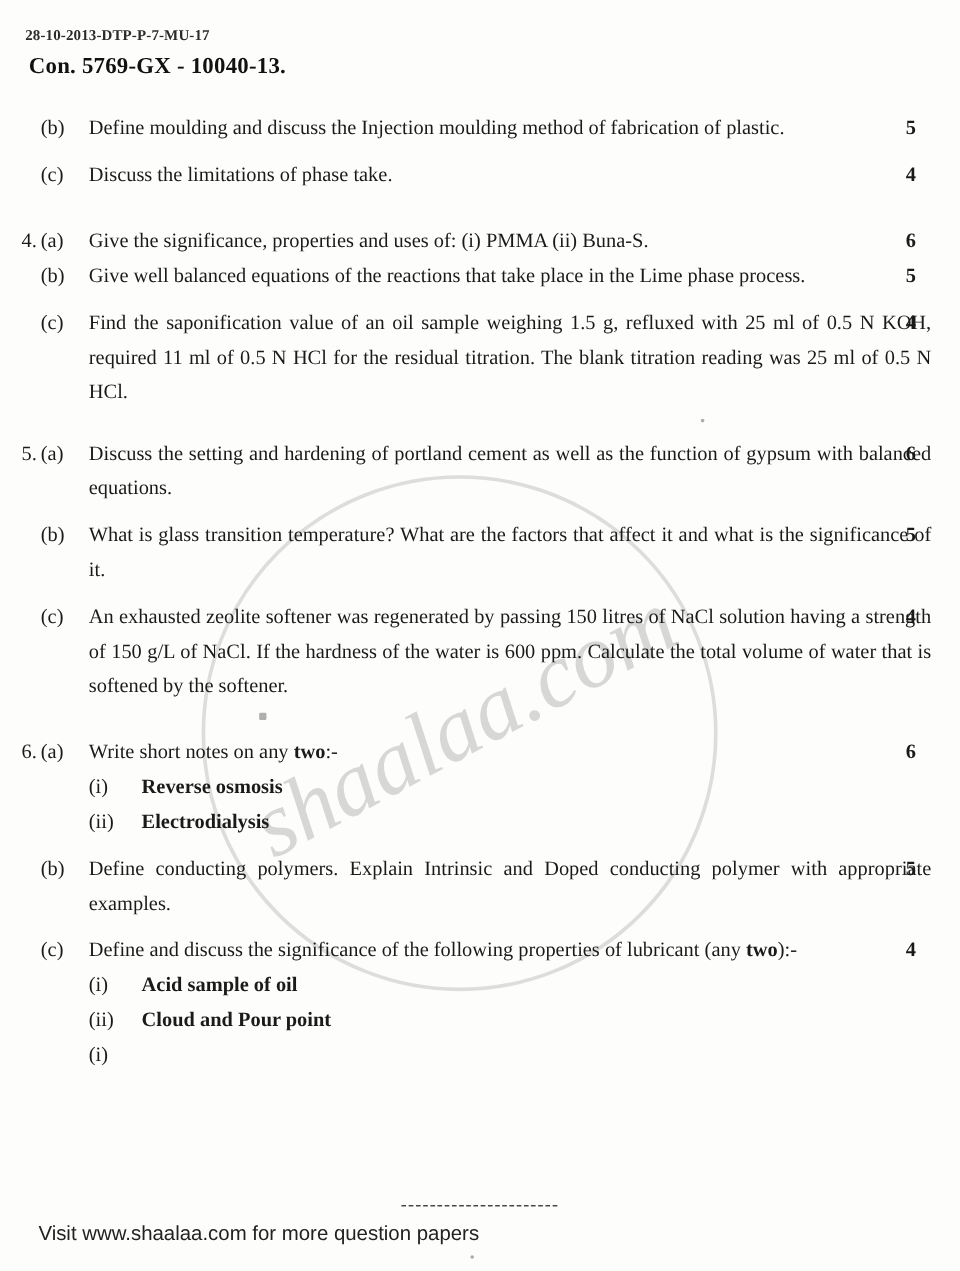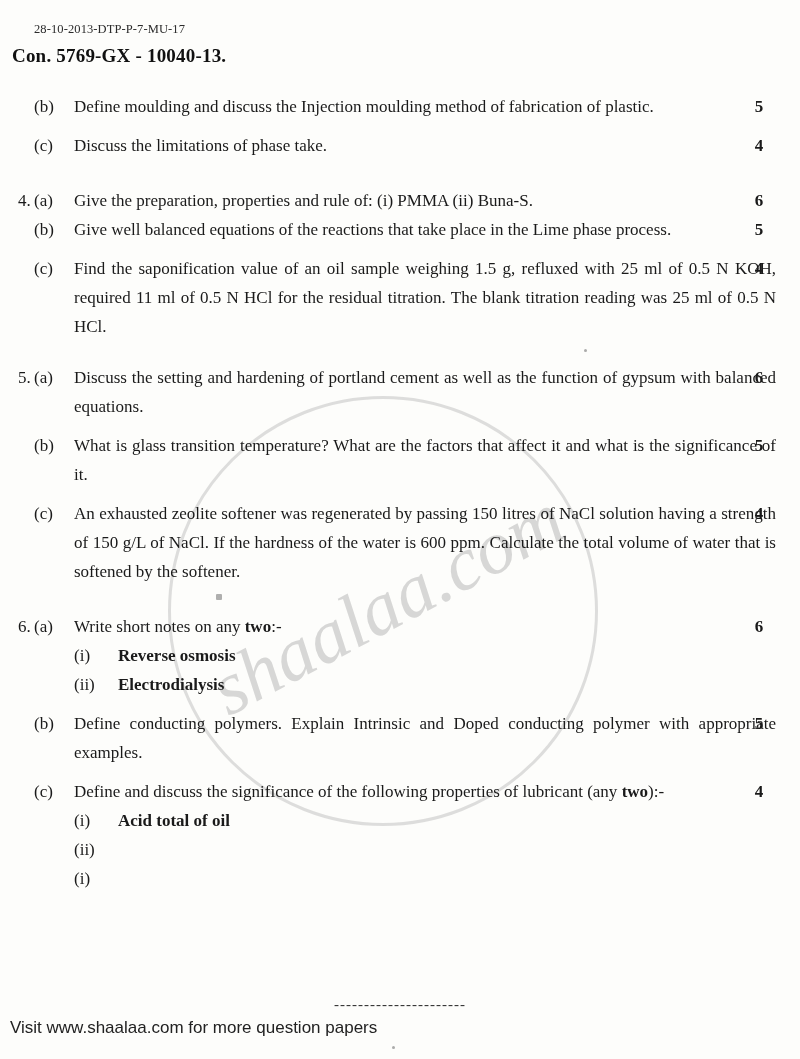--- a/index.html
+++ b/index.html
@@ -46,30 +46,31 @@
     color: rgba(140,140,140,0.33);
     transform: rotate(-28deg);
     pointer-events: none;
     z-index: 6;
     white-space: nowrap;
   }
 
   
   .doc-code {
     position: absolute;
-    left: 34px;
+    left: 21px;
     top: 22px;
     font-family: "Liberation Serif", serif;
     font-size: 12.5px;
     letter-spacing: 0.1px;
     color: #2b2b2b;
+    font-weight: bold;
   }
   .con-line {
     position: absolute;
-    left: 12px;
+    left: 24px;
     top: 45px;
     font-size: 19px;
     font-weight: bold;
     letter-spacing: 0.2px;
     color: #111;
   }
 
   
   .content {
     position: absolute;
@@ -158,21 +159,21 @@
     font-size: 15px;
     letter-spacing: 1px;
     color: #333;
   }
   .footer {
     position: absolute;
     left: 0;
     top: 1018px;
     width: 800px;
     text-align: left;
-    padding-left: 10px;
+    padding-left: 32px;
     box-sizing: border-box;
     font-family: "Liberation Sans", sans-serif;
     font-size: 17px;
     color: #222;
   }
   .speck {
     position: absolute;
     width: 3px;
     height: 3px;
     background: rgba(90,90,90,0.5);
@@ -211,21 +212,21 @@
         <div class="marks">4</div>
       </div>
     </div>
 
     <div class="gap-lg"></div>
 
     <div class="qgroup">
       <div class="row">
         <div class="num">4.</div>
         <div class="sub">(a)</div>
-        <div class="txt">Give the preparation, properties and rule of: (i) PMMA (ii) Buna-S.</div>
+        <div class="txt">Give the significance, properties and uses of: (i) PMMA (ii) Buna-S.</div>
         <div class="marks">6</div>
       </div>
       <div class="row">
         <div class="num"></div>
         <div class="sub">(b)</div>
         <div class="txt">Give well balanced equations of the reactions that take place in the Lime phase process.</div>
         <div class="marks">5</div>
       </div>
       <div class="gap-sm"></div>
       <div class="row">
@@ -291,24 +292,25 @@
       <div class="gap-sm"></div>
 
       <div class="row">
         <div class="num"></div>
         <div class="sub">(c)</div>
         <div class="txt"><span>Define and discuss the significance of the following properties of lubricant (any </span><b class="bold">two</b><span>):-</span></div>
         <div class="marks">4</div>
       </div>
       <div class="rrow">
         <div class="rnum">(i)</div>
-        <div class="rtxt">Acid total of oil</div>
+        <div class="rtxt">Acid sample of oil</div>
       </div>
       <div class="rrow">
         <div class="rnum">(ii)</div>
+        <div class="rtxt">Cloud and Pour point</div>
       </div>
       <div class="rrow">
         <div class="rnum">(i)</div>
       </div>
     </div>
 
   </div>
 
   <div class="dashes">----------------------</div>
   <div class="footer">Visit www.shaalaa.com for more question papers</div>

